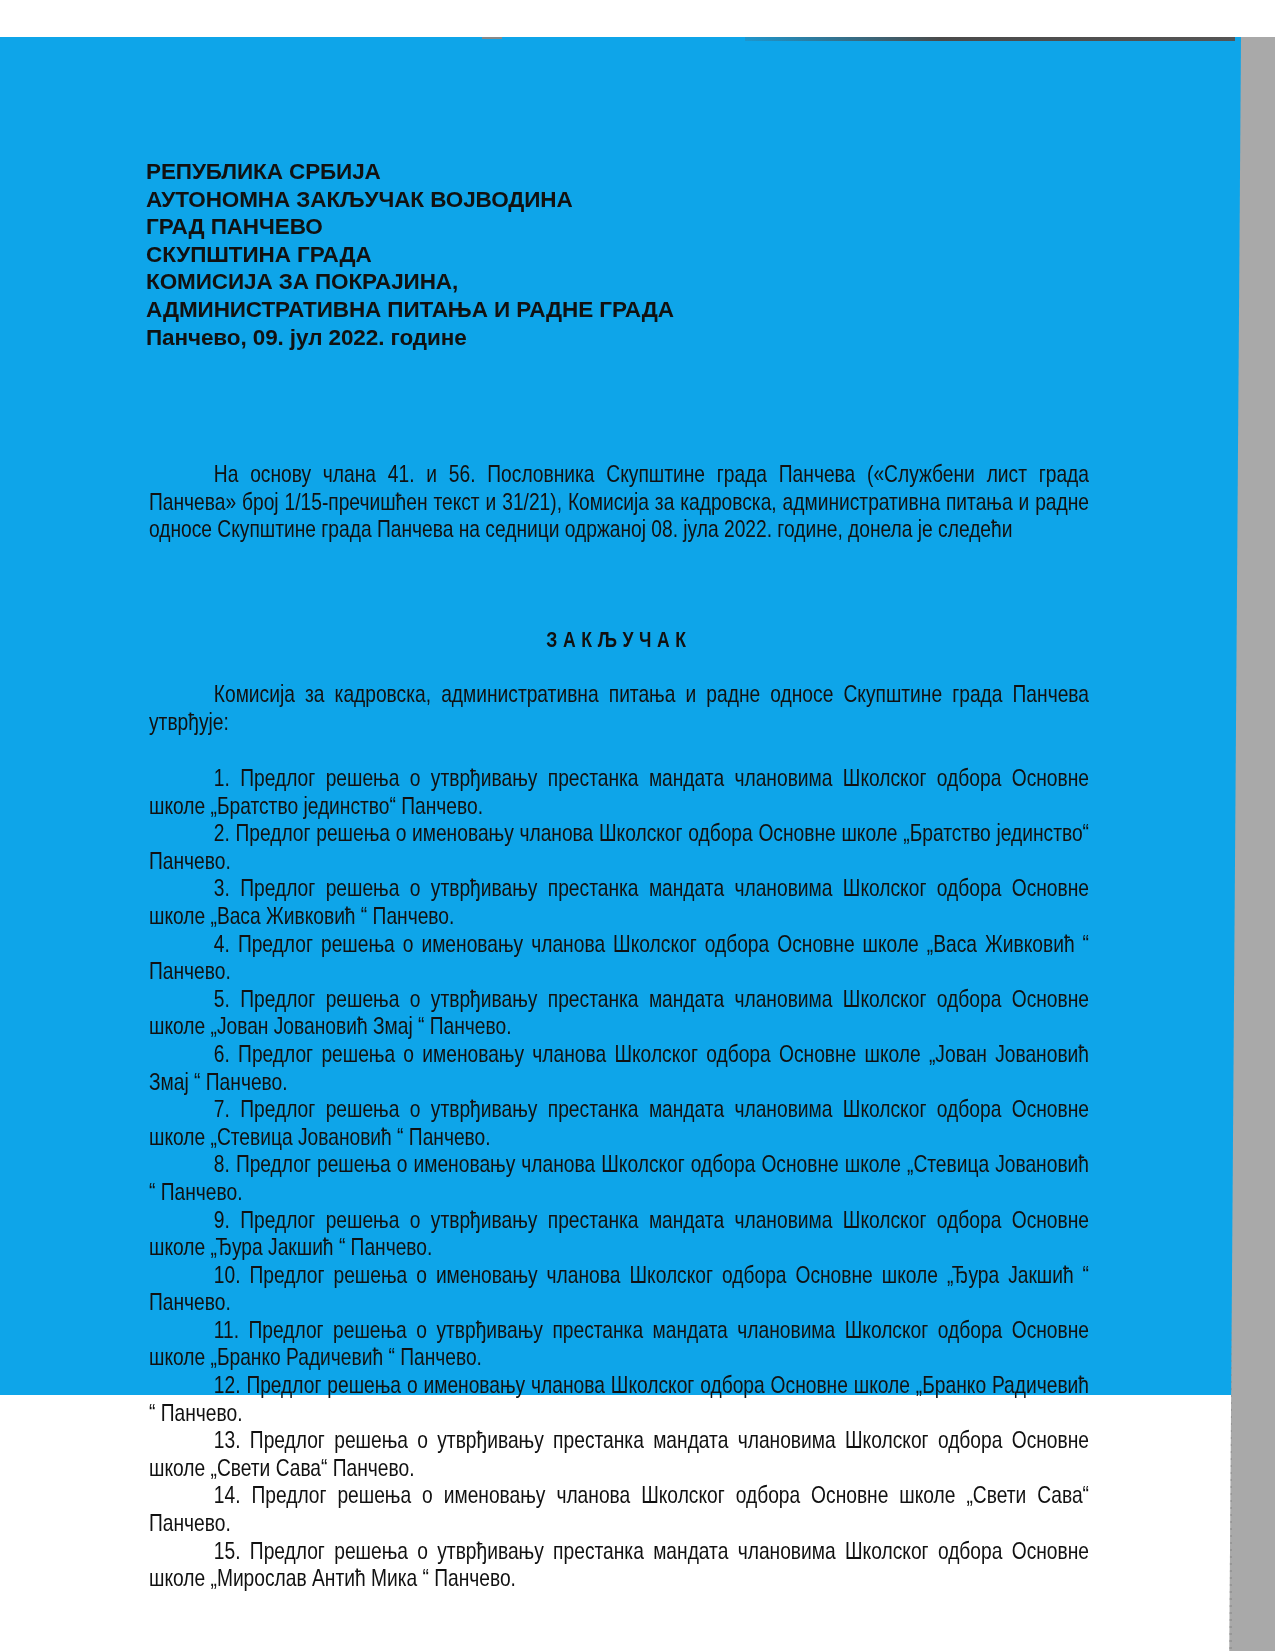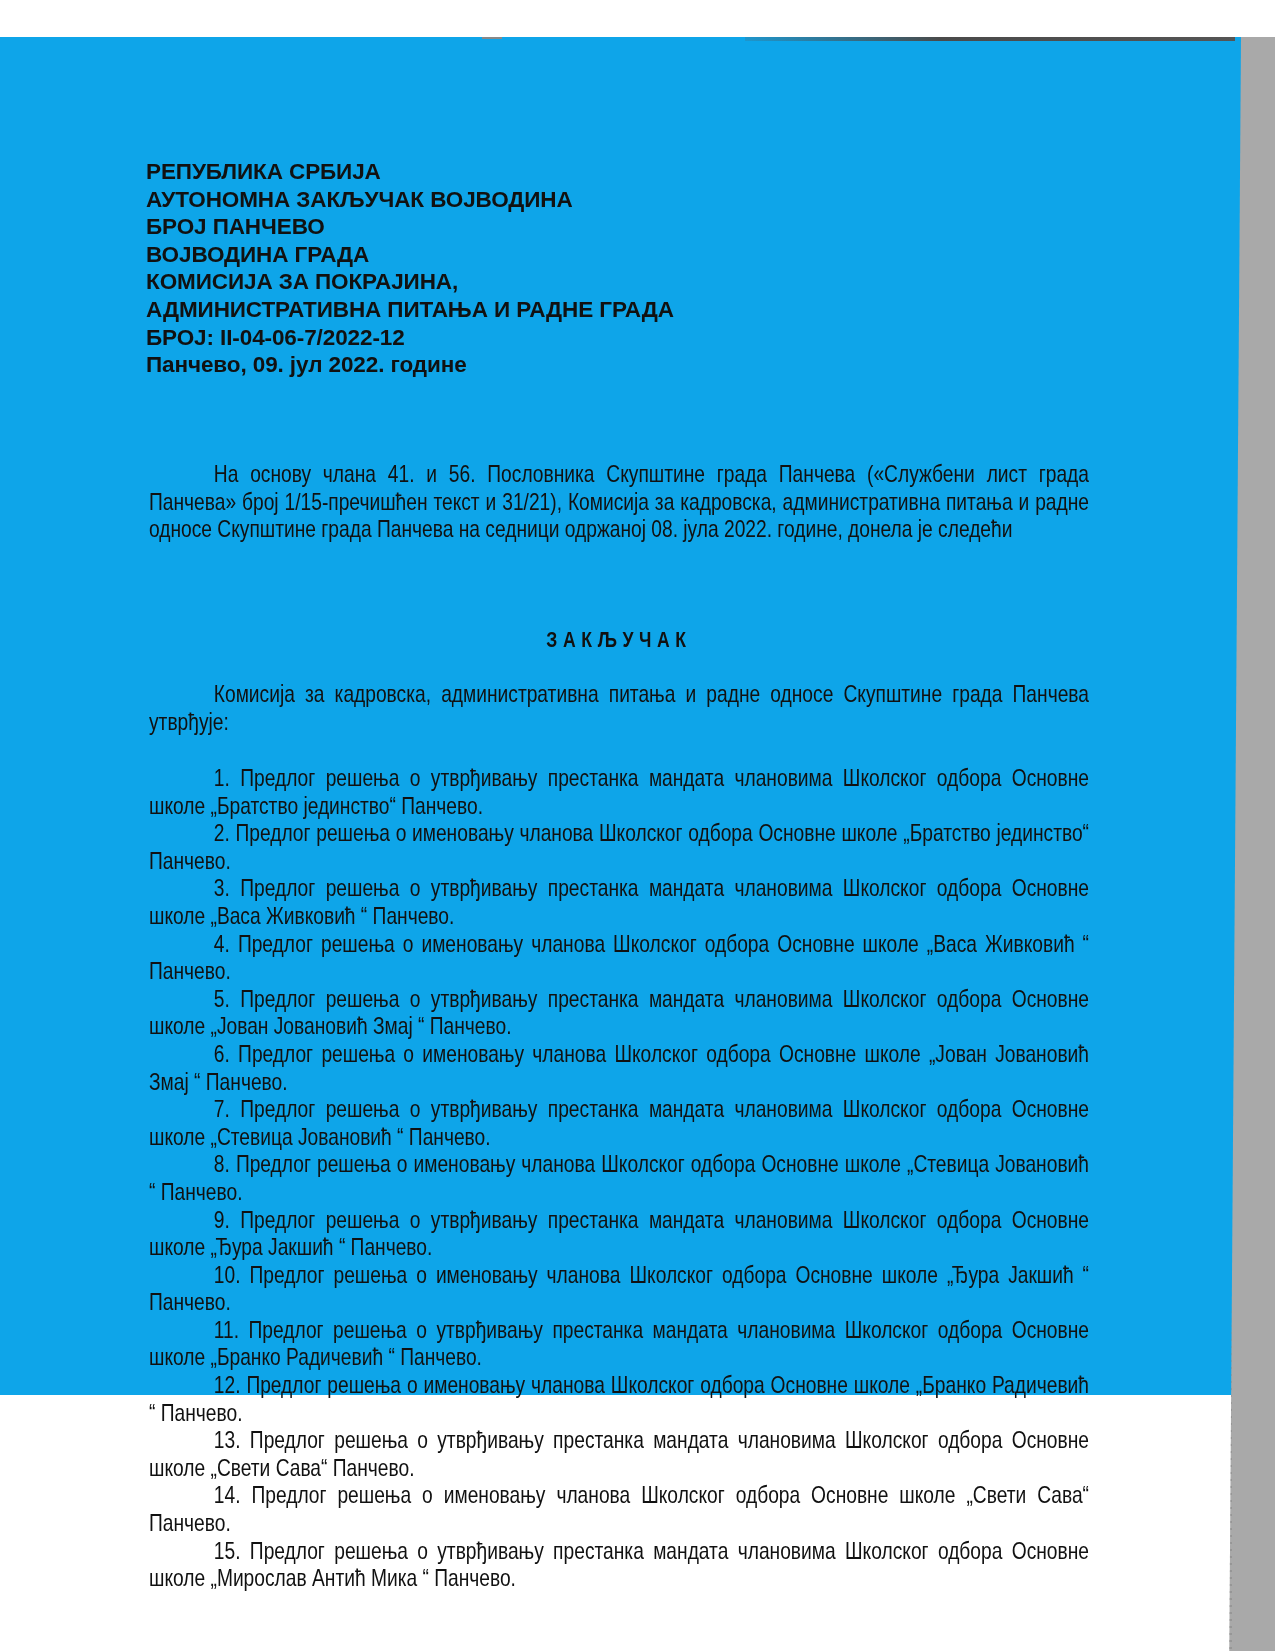--- a/index.html
+++ b/index.html
@@ -129,25 +129,24 @@
 
 <div class="page">
 
   <div class="scan-edge-top-small"></div>
   <div class="scan-edge-top"></div>
   <div class="scan-edge-right"></div>
 
   <div class="header">
     <div class="header-line">РЕПУБЛИКА СРБИЈА</div>
     <div class="header-line">АУТОНОМНА ЗАКЉУЧАК ВОЈВОДИНА</div>
-    <div class="header-line">БРОЈ ПАНЧЕВО</div>
-    <div class="header-line">ВОЈВОДИНА ГРАДА</div>
+    <div class="header-line">ГРАД ПАНЧЕВО</div>
+    <div class="header-line">СКУПШТИНА ГРАДА</div>
     <div class="header-line">КОМИСИЈА ЗА ПОКРАЈИНА,</div>
     <div class="header-line">АДМИНИСТРАТИВНА ПИТАЊА И РАДНЕ ГРАДА</div>
-    <div class="header-line">БРОЈ: II-04-06-7/2022-12</div>
     <div class="header-line">Панчево, 09. јул 2022. године</div>
   </div>
 
   <p class="narrow justify indent preamble" style="margin:0;">На основу члана 41. и 56. Пословника Скупштине града Панчева («Службени лист града Панчева» број 1/15-пречишћен текст и 31/21), Комисија за кадровска, административна питања и радне односе Скупштине града Панчева на седници одржаној 08. јула 2022. године,  донела је следећи</p>
 
   <div class="narrow" style="left:149px; top:0; width:1175px;">
     <div class="title">ЗАКЉУЧАК</div>
   </div>
 
   <p class="narrow justify indent intro" style="margin:0;">Комисија за кадровска, административна питања и радне односе Скупштине града Панчева утврђује:</p>

